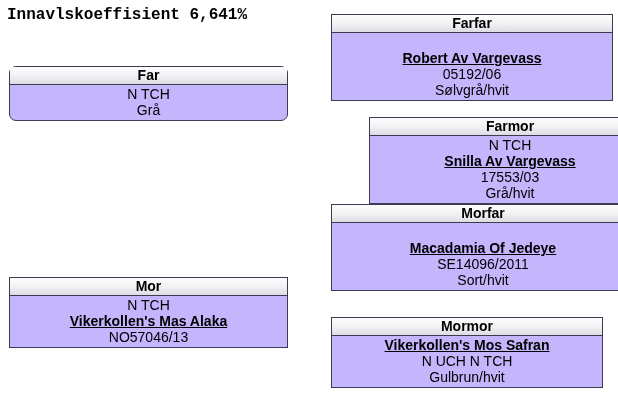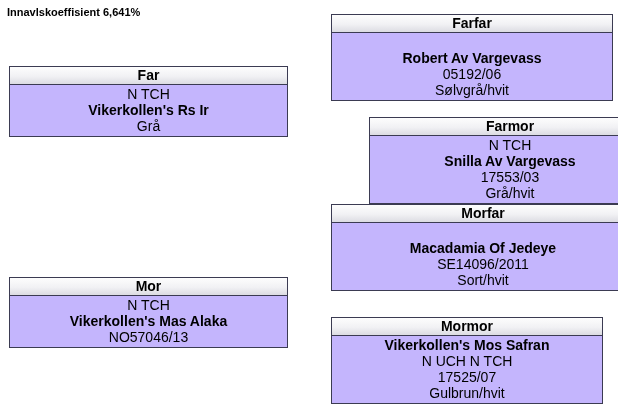--- a/index.html
+++ b/index.html
@@ -12,23 +12,24 @@
     width: 618px;
     height: 405px;
     overflow: hidden;
     font-family: "Liberation Sans", "DejaVu Sans", sans-serif;
     color: #000000;
   }
   .page-title {
     position: absolute;
     left: 7px;
     top: 6px;
-    font-size: 11px;
+    font-size: 16px;
     font-weight: bold;
     white-space: nowrap;
+    font-family: Liberation Mono, monospace;
   }
   .pedigree-box {
     position: absolute;
     box-sizing: border-box;
     border: 1px solid #3b3b52;
     background: #c4b5fd;
     text-align: center;
     font-size: 14px;
   }
   .box-header {
@@ -42,40 +43,40 @@
     padding: 1px 2px 2px 2px;
   }
   .line {
     line-height: 16px;
     min-height: 16px;
     white-space: nowrap;
     overflow: hidden;
   }
   .line.name {
     font-weight: bold;
+    text-decoration: underline;
   }
   
-  .box-far    { left: 9px;   top: 66px;  width: 279px; }
+  .box-far    { left: 9px;   top: 66px;  width: 279px; border-radius: 7px; }
   .box-mor    { left: 9px;   top: 277px; width: 279px; }
   
   .box-farfar { left: 331px; top: 14px;  width: 282px; }
   .box-farmor { left: 331px; top: 117px; width: 282px; margin-left: 38px; }
   .box-morfar { left: 331px; top: 204px; width: 304px; }
   .box-mormor { left: 331px; top: 317px; width: 272px; }
 </style>
 </head>
 <body>
 
 <div class="page-title">Innavlskoeffisient 6,641%</div>
 
 <div class="pedigree-box box-far">
   <div class="box-header">Far</div>
   <div class="box-body">
     <div class="line titles">N TCH</div>
-    <div class="line name">Vikerkollen's Rs Ir</div>
     <div class="line color">Grå</div>
   </div>
 </div>
 
 <div class="pedigree-box box-mor">
   <div class="box-header">Mor</div>
   <div class="box-body">
     <div class="line titles">N TCH</div>
     <div class="line name">Vikerkollen's Mas Alaka</div>
     <div class="line regnr">NO57046/13</div>
@@ -110,16 +111,15 @@
     <div class="line regnr">SE14096/2011</div>
     <div class="line color">Sort/hvit</div>
   </div>
 </div>
 
 <div class="pedigree-box box-mormor">
   <div class="box-header">Mormor</div>
   <div class="box-body">
     <div class="line name">Vikerkollen's Mos Safran</div>
     <div class="line titles">N UCH N TCH</div>
-    <div class="line regnr">17525/07</div>
     <div class="line color">Gulbrun/hvit</div>
   </div>
 </div>
 
 </body></html>

